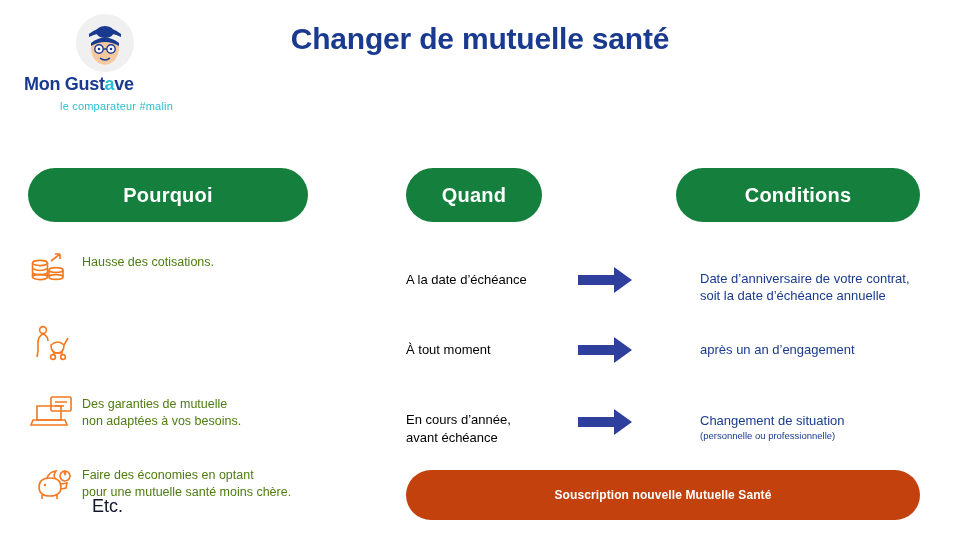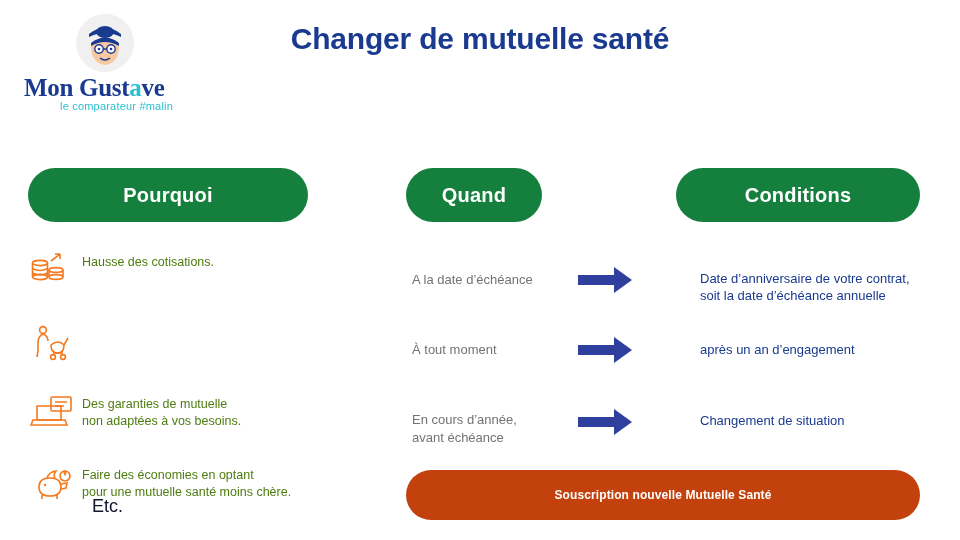--- a/index.html
+++ b/index.html
@@ -28,25 +28,24 @@
   .logo-face {
     position: absolute;
     left: 50%; top: 52%;
     transform: translate(-50%, -50%);
     width: 50px; height: 50px;
   }
   .logo-word {
     position: absolute;
     left: 0; top: 60px;
     width: 190px;
-    font-size: 25px;
+    font-size: 18px;
     font-weight: bold;
     letter-spacing: -0.3px;
     color: #1a3a8f;
-    font-family: Liberation Serif, serif;
   }
   .logo-word .accent { color: #2bbfd0; }
   .logo-sub {
     position: absolute;
     left: 36px; top: 86px;
     font-size: 11px;
     color: #2bbfd0;
     letter-spacing: 0.2px;
   }
 
@@ -112,23 +111,22 @@
     left: 92px; top: 496px;
     font-size: 18px;
     color: #0f172a;
   }
   .row-when {
     position: absolute;
     left: 406px;
     width: 168px;
     font-size: 13px;
     line-height: 1.35;
-    color: #737373;
+    color: #000000;
     white-space: pre-line;
-    margin-left: 6px;
   }
   .row-arrow {
     position: absolute;
     left: 578px;
     width: 64px;
   }
   .row-cond {
     position: absolute;
     left: 676px;
     width: 258px;
@@ -306,15 +304,16 @@
 
 <div class="row-when" id="row3-when">En cours d’année,
 avant échéance</div>
 <div class="row-arrow" id="row3-arrow">
   <svg width="64" height="30" viewBox="0 0 64 30">
     <path d="M0 10 h36 v-8 l18 13 l-18 13 v-8 h-36 Z" fill="#2e3f9e"></path>
   </svg>
 </div>
 <div class="row-cond" id="row3-cond">
   <div class="cond-main">Changement de situation</div>
+  <div class="cond-note">(personnelle ou professionnelle)</div>
 </div>
 
 <div class="cta">Souscription nouvelle Mutuelle Santé</div>
 
 </body></html>

